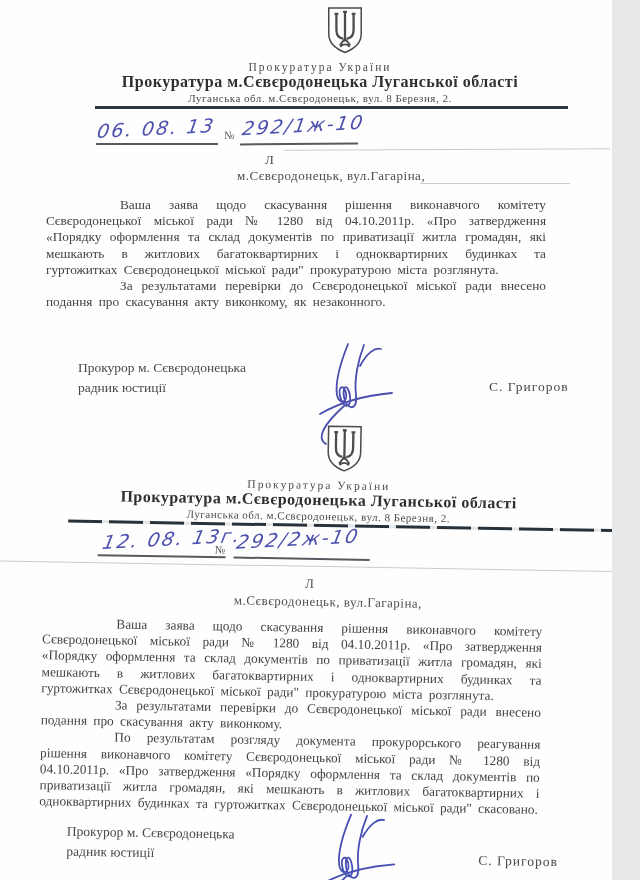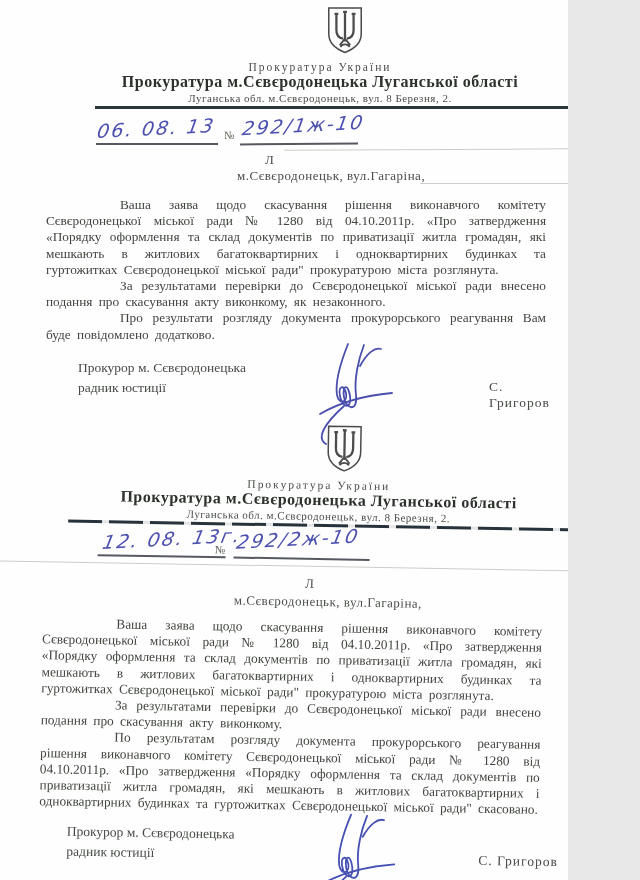--- a/index.html
+++ b/index.html
@@ -1,19 +1,19 @@
 <!DOCTYPE html>
 <html><head>
 <meta charset="utf-8">
 <style>
   * { margin: 0; padding: 0; box-sizing: border-box; }
   html, body { background: #e8e8e8; }
   #page {
     position: relative;
-    width: 568px; height: 880px;
+    width: 612px; height: 880px;
     background: #fefefe;
     overflow: hidden;
     font-family: "Liberation Serif", serif;
     color: #41463f;
   }
   .abs { position: absolute; }
   .center { left: 0; width: 640px; text-align: center; }
 
   
   .org-line { font-size: 11.5px; letter-spacing: 2px; color: #4a4f49; }
@@ -92,21 +92,20 @@
     <div class="abs ink-underline" style="left:240px; top:143px; width:118px; transform:rotate(-.4deg);"></div>
 
     <div class="abs faint-line" style="left:284px; top:149px; width:326px; transform:rotate(-.3deg);"></div>
     <div class="abs recipient-initial" style="left:265px; top:152px;">Л</div>
     <div class="abs recipient-address" style="left:237px; top:168px;">м.Сєвєродонецьк,  вул.Гагаріна,</div>
     <div class="abs faint-line" style="left:420px; top:183px; width:150px;"></div>
 
     <div class="abs letter-body" style="top:197px;">
       <p>Ваша  заява   щодо   скасування  рішення  виконавчого  комітету Сєвєродонецької міської ради № 1280 від 04.10.2011р. «Про затвердження «Порядку оформлення та склад документів по приватизації житла громадян, які мешкають в житлових  багатоквартирних  і  одноквартирних  будинках   та  гуртожитках Сєвєродонецької міської ради" прокуратурою міста розглянута.</p>
       <p>За результатами перевірки до Сєвєродонецької міської ради внесено подання про скасування акту виконкому, як незаконного.</p>
-      <p>Про результати розгляду документа прокурорського реагування Вам буде повідомлено додатково.</p>
     </div>
 
     <div class="abs signoff-pos" style="left:78px; top:360px;">Прокурор  м. Сєвєродонецька</div>
     <div class="abs signoff-pos" style="left:78px; top:380px;">радник юстиції</div>
 
     <span class="abs" style="left:290px; top:340px;">
       <svg width="120" height="105" viewBox="0 0 120 105">
         <g fill="none" stroke="#4a4fae" stroke-width="1.8" stroke-linecap="round">
           <path d="M58 4 C50 24 45 42 47 55 C49 65 58 63 56 53 C54 44 48 46 50 56 C52 68 62 70 60 56 C58 43 52 45 54 57 C56 70 68 72 66 55 C64 40 68 20 74 5"></path>
           <path d="M70 26 C77 13 85 7 91 9"></path>

